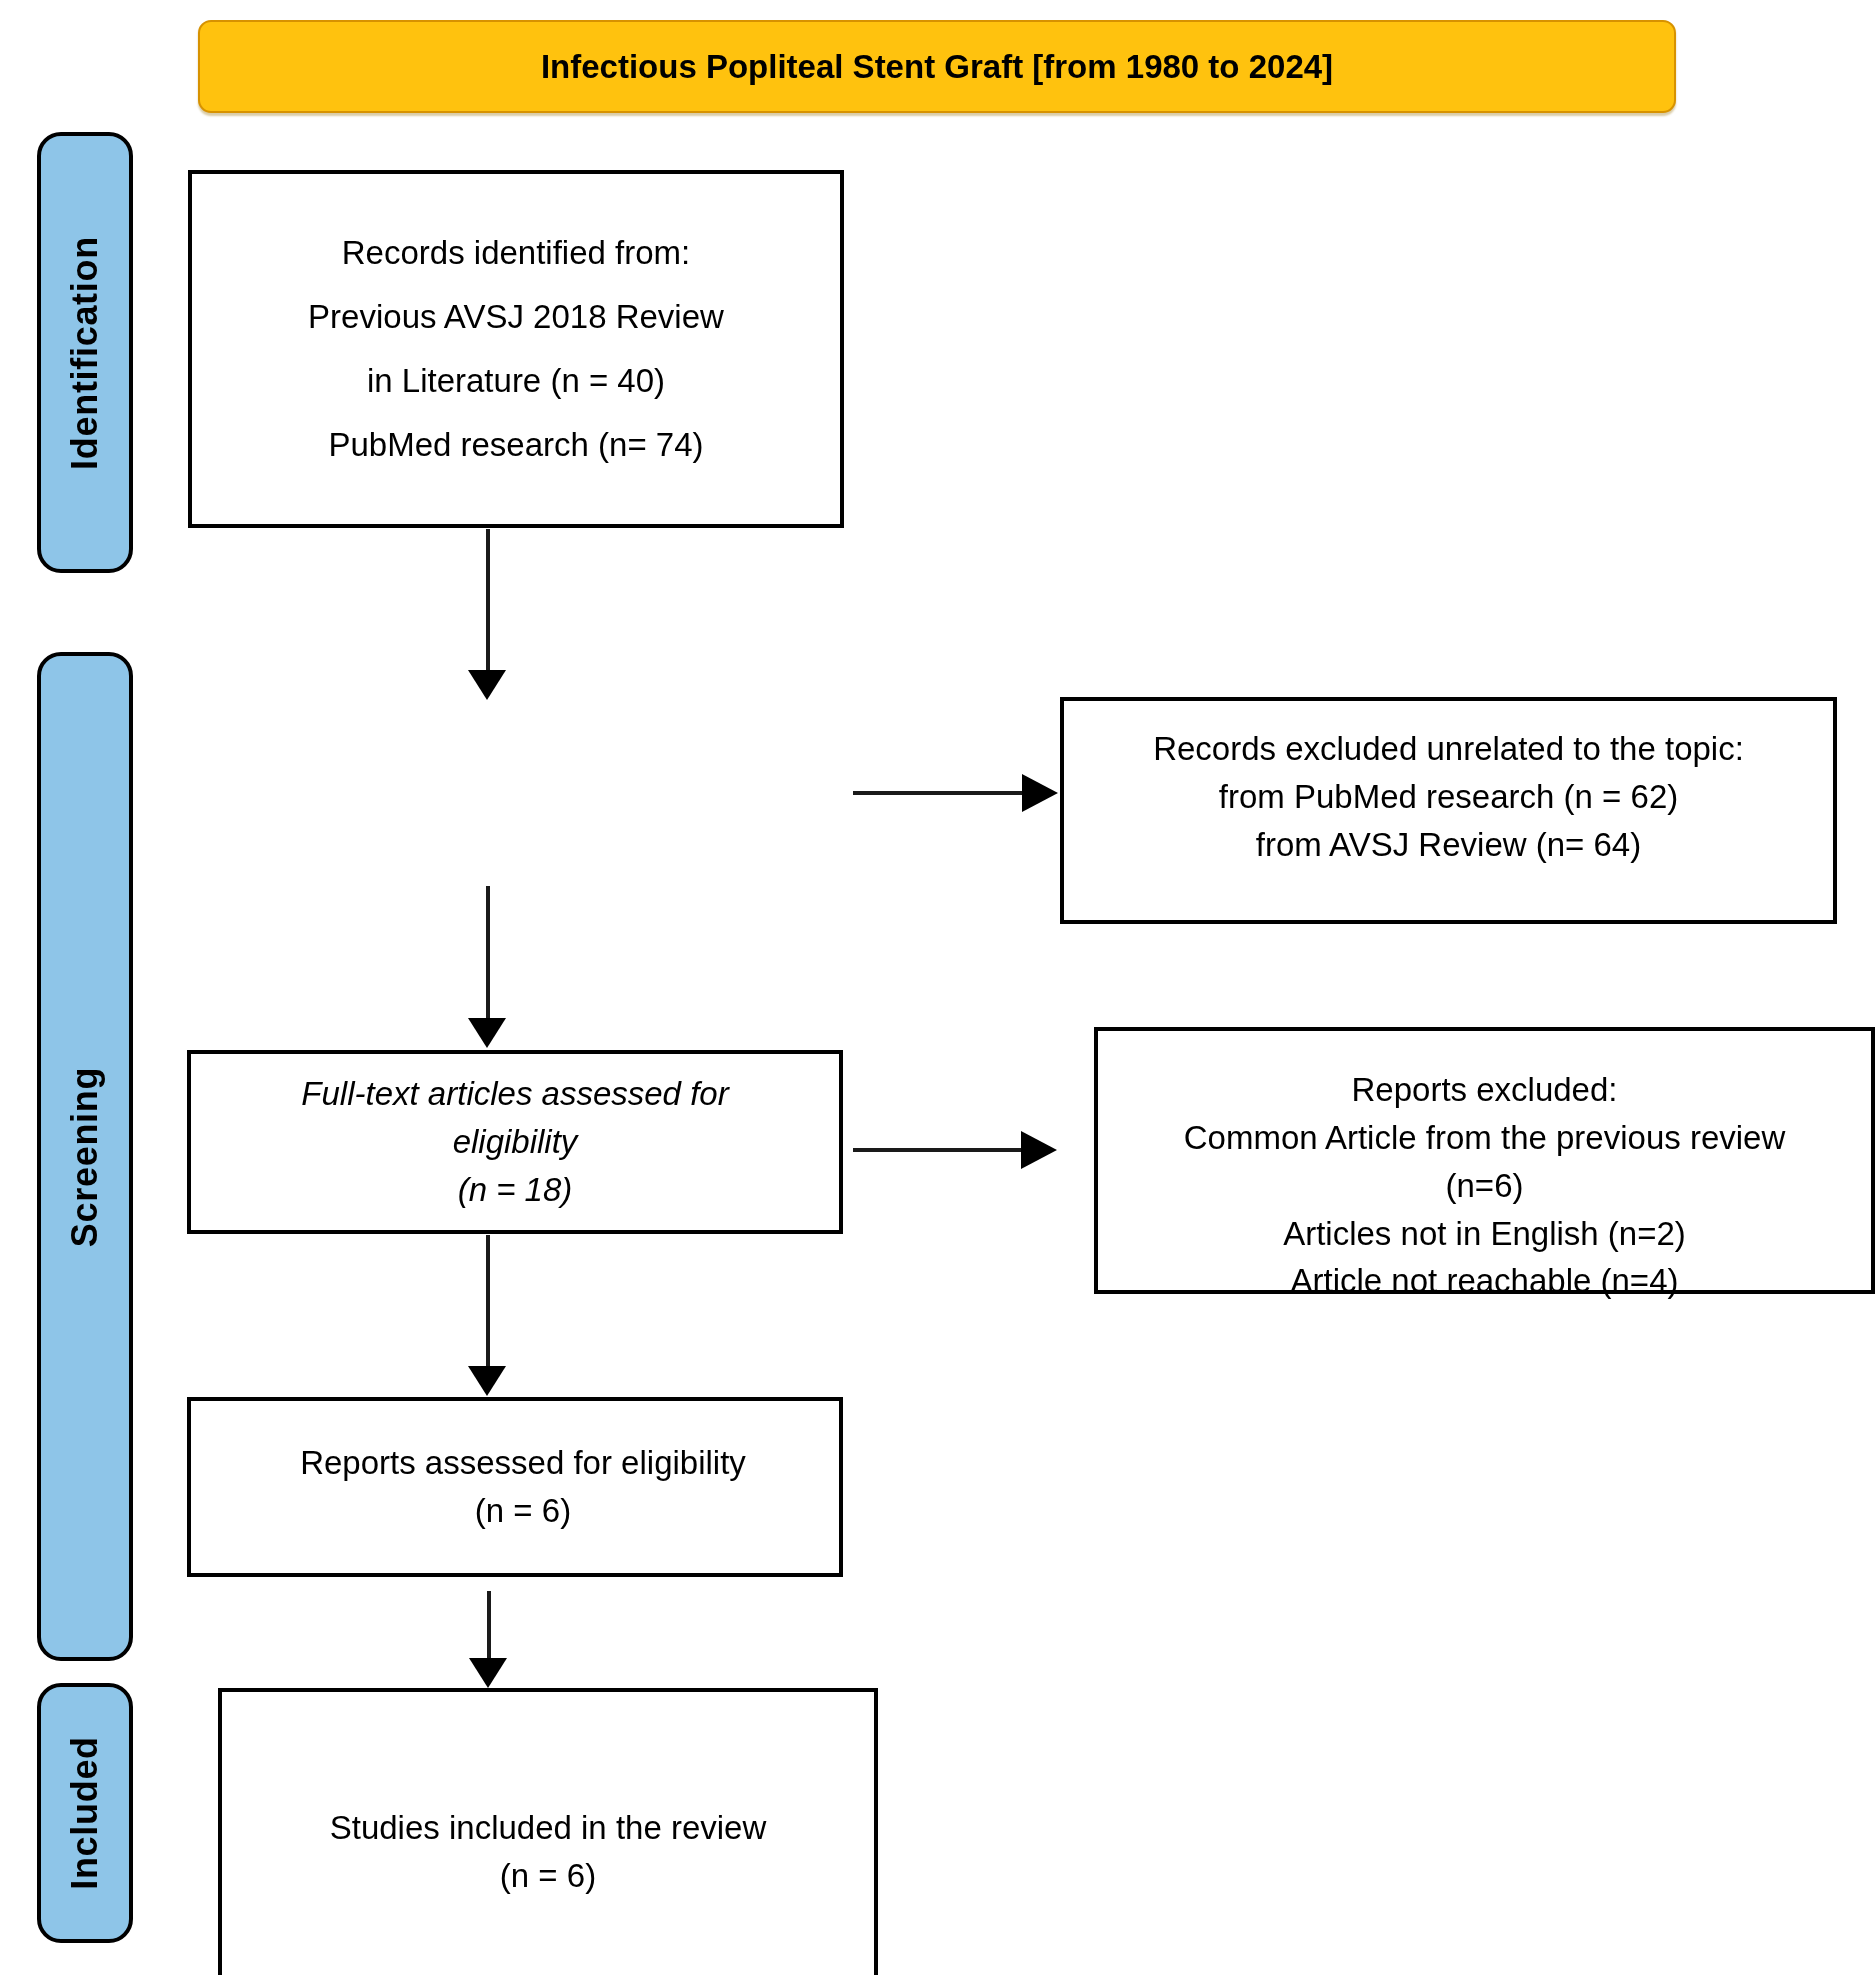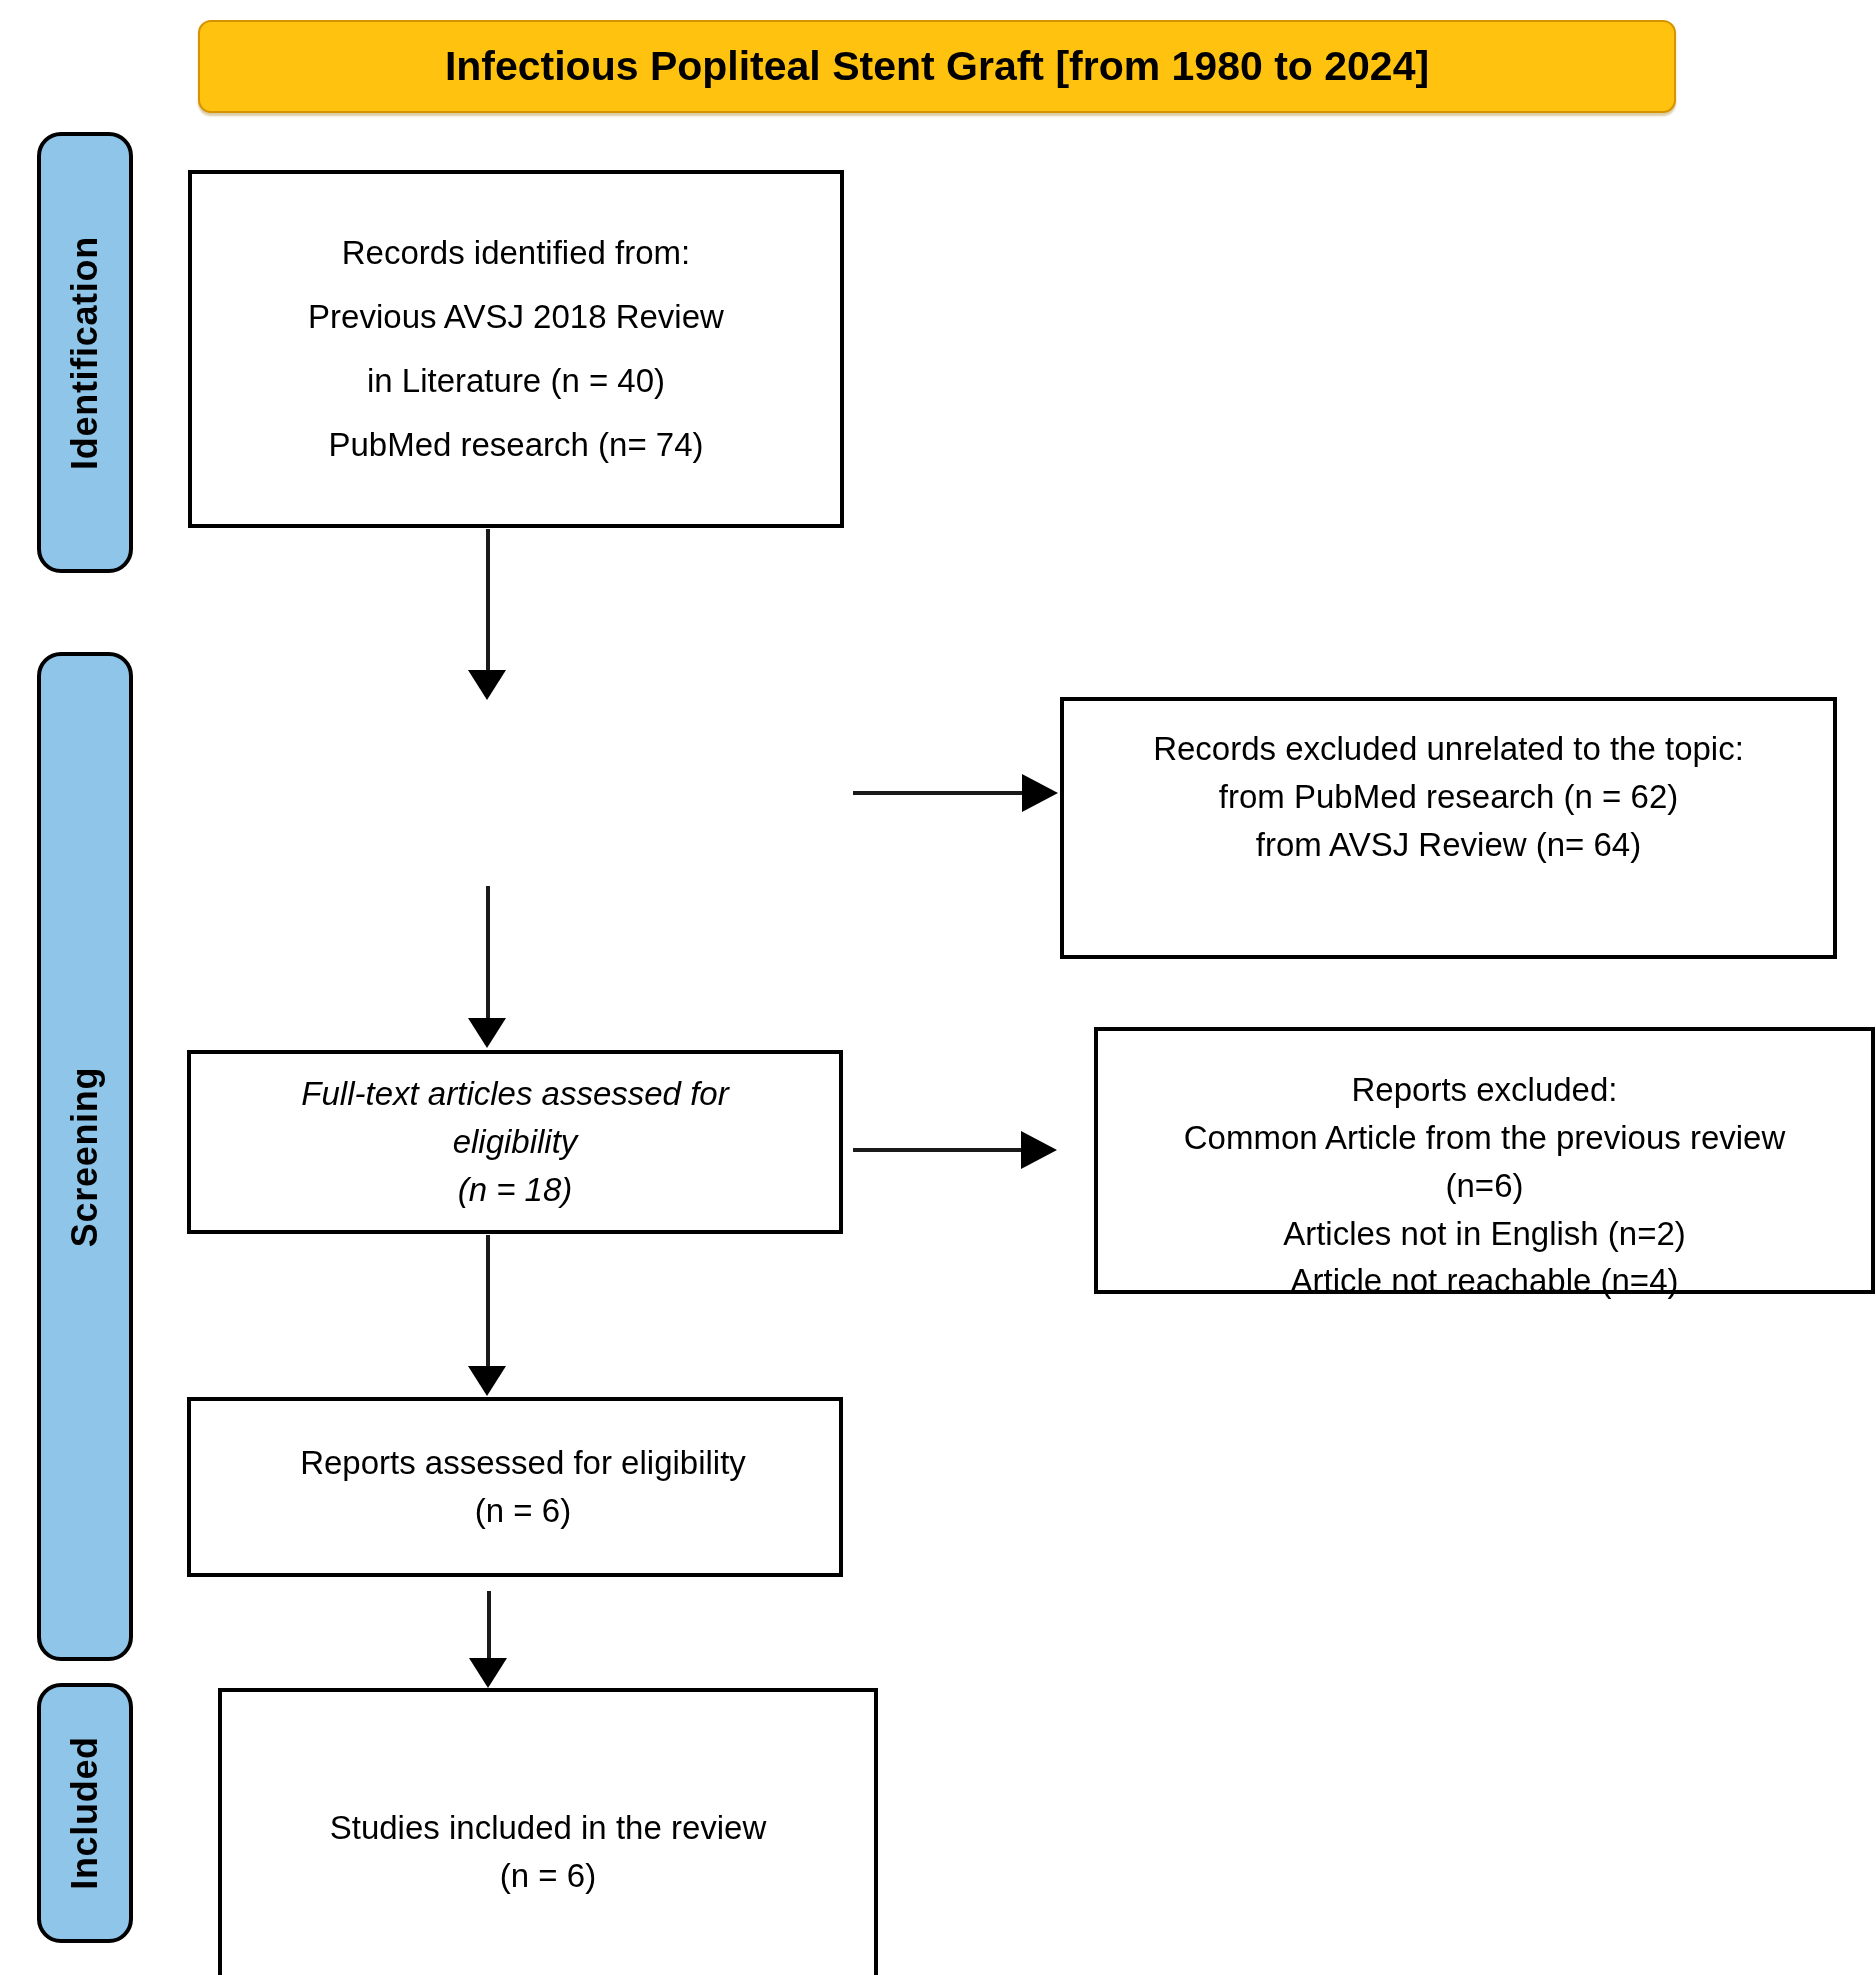--- a/index.html
+++ b/index.html
@@ -6,21 +6,21 @@
   .canvas {
     position:relative; width:1875px; height:1975px; background:#ffffff;
     font-family:"Liberation Sans", sans-serif; color:#000000;
   }
 
   
   .banner {
     position:absolute; left:198px; top:20px; width:1478px; height:93px;
     background:#FFC20E; border:2.9px solid #D79200; border-radius:13px;
     box-sizing:border-box; display:flex; align-items:center; justify-content:center;
-    font-weight:bold; font-size:41px;
+    font-weight:bold; font-size:33px;
     box-shadow:0 2.9px 2.1px rgba(150,110,0,0.35);
   }
 
   
   .stage {
     position:absolute; left:37px; width:96px;
     background:#8EC5E8; border:4.3px solid #000000; border-radius:24px;
     box-sizing:border-box; display:flex; align-items:center; justify-content:center;
   }
   .stage span {
@@ -33,21 +33,21 @@
 
   
   .pbox {
     position:absolute; background:#ffffff; border:4.3px solid #000000;
     box-sizing:border-box; display:flex; flex-direction:column;
     align-items:center; justify-content:center; text-align:center;
     font-size:33px; line-height:1.45;
   }
   #box-records            { left:188px;  top:170px;  width:656px;  height:358px;gap:16px; }
   #box-screened           { left:188px;  top:702px;  width:656px;  height:182px; }
-  #rbox-records-excluded  { left:1060px; top:697px;  width:777px; height:262px; justify-content:flex-start; padding-top:24px; }
+  #rbox-records-excluded  { left:1060px; top:697px;  width:777px; height:227px; justify-content:flex-start; padding-top:24px; }
   #box-fulltext           { left:187px;  top:1050px; width:656px;  height:184px;font-style:italic; }
   #rbox-reports-excluded  { left:1057px; top:1027px; width:781px; height:267px; justify-content:flex-start; padding-top:35px;margin-left:37px; }
   #box-reports            { left:187px;  top:1397px; width:656px;  height:180px;padding-left:16px; }
   #box-studies            { left:182px;  top:1688px; width:660px;  height:328px;margin-left:36px; }
 
   .faded-artifact {
     margin-top:7.1px; color:#c3c3c3; font-size:21.4px; letter-spacing:7.1px;
     overflow:hidden; height:18.5px; line-height:18.5px;
   }
 

